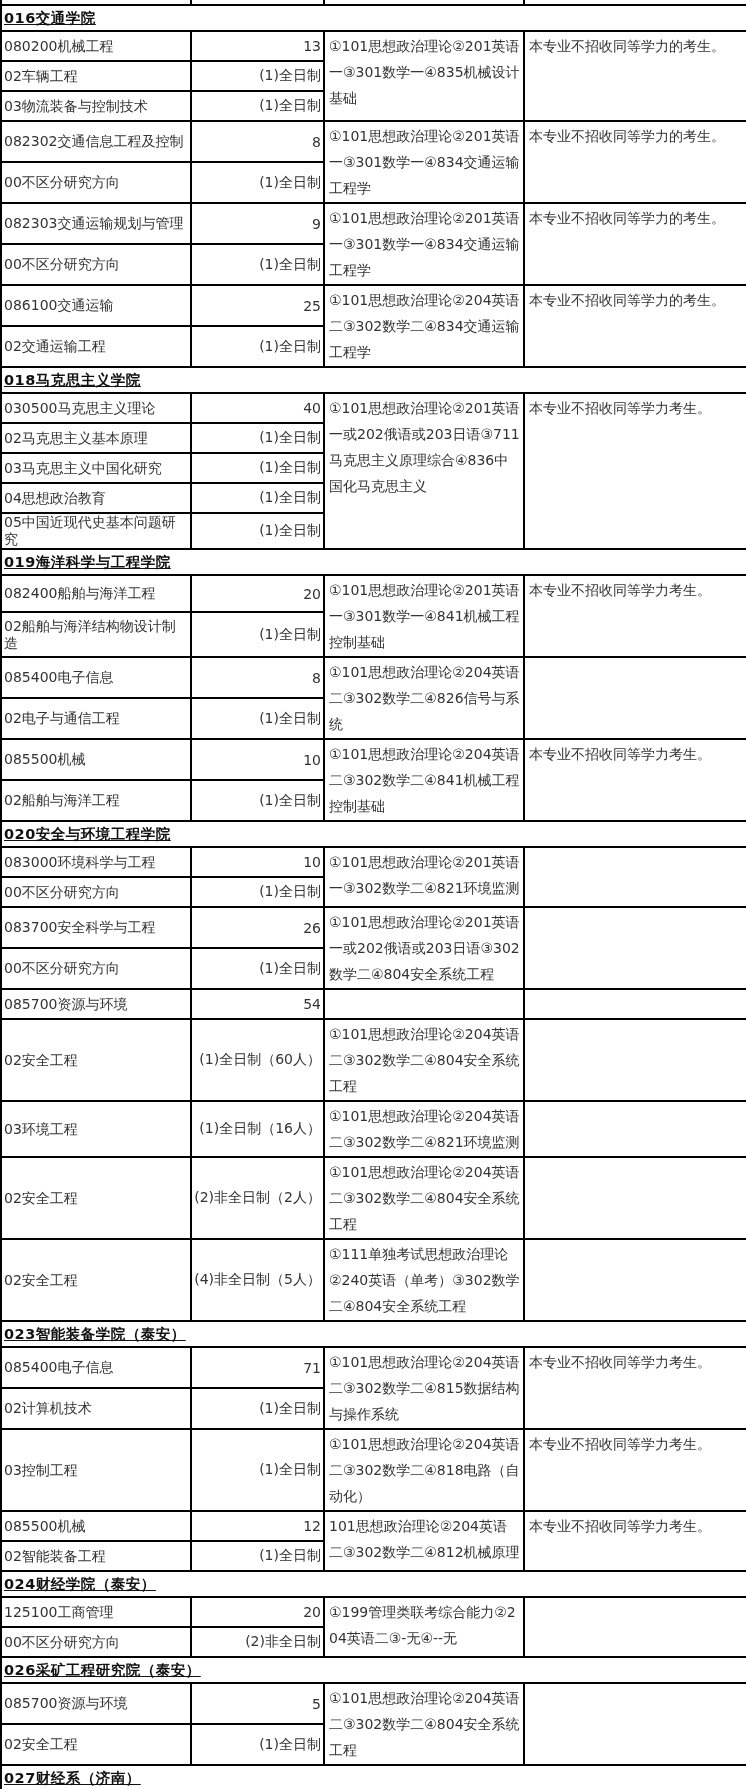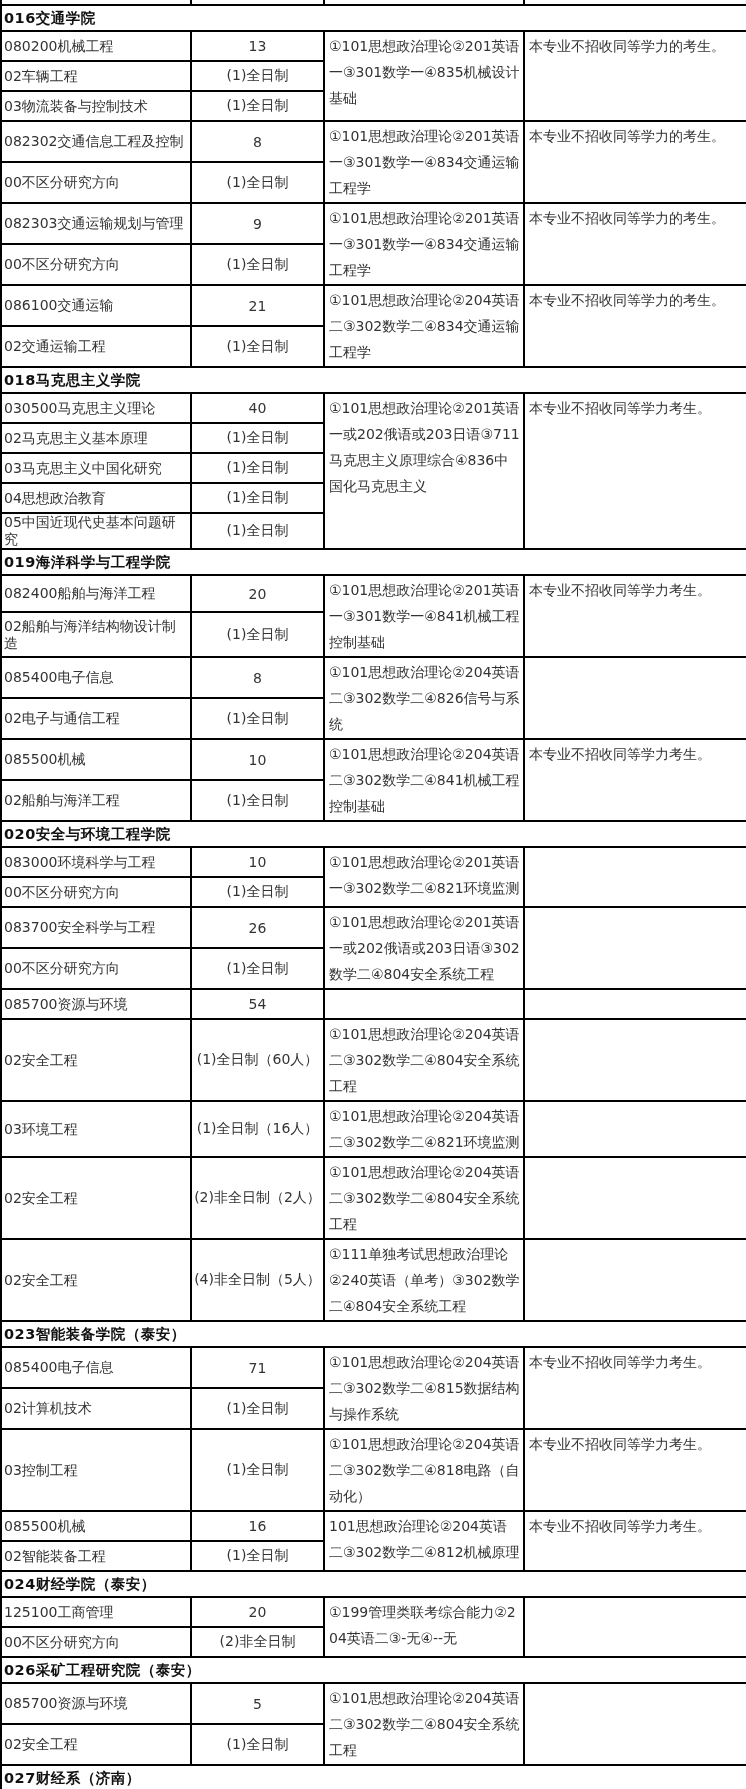--- a/index.html
+++ b/index.html
@@ -29,32 +29,33 @@
     height: 4px;
     padding: 0;
   }
   tr.section-header-row td {
     height: 22px;
     font-weight: bold;
     color: #111111;
     padding: 1px 2px 1px 2px;
     font-size: 14.5px;
     letter-spacing: 0.5px;
+    text-decoration: underline;
   }
   td.c-major {
     height: 28px;
     vertical-align: middle;
     padding: 0 2px 0 2px;
     line-height: 17px;
     border-radius: 9px;
   }
   td.c-enroll {
     height: 28px;
     vertical-align: middle;
-    text-align: center;
+    text-align: right;
     padding: 0 2px;
   }
   td.c-exam, td.c-remark {
     vertical-align: top;
     padding: 1px 3px 1px 4px;
     line-height: 26px;
     word-break: break-all;
     margin-left: 15px;
   }
 </style>
@@ -107,21 +108,21 @@
         <td class="c-enroll" data-name="enrollment-cell">9</td>
         <td class="c-exam" data-name="exam-subjects-cell" rowspan="2">①101思想政治理论②201英语一③301数学一④834交通运输工程学</td>
         <td class="c-remark" data-name="remarks-cell" rowspan="2">本专业不招收同等学力的考生。</td>
       </tr>
       <tr data-name="table-row">
         <td class="c-major" data-name="major-cell">00不区分研究方向</td>
         <td class="c-enroll" data-name="enrollment-cell">(1)全日制</td>
       </tr>
       <tr data-name="table-row">
         <td class="c-major" data-name="major-cell">086100交通运输</td>
-        <td class="c-enroll" data-name="enrollment-cell">21</td>
+        <td class="c-enroll" data-name="enrollment-cell">25</td>
         <td class="c-exam" data-name="exam-subjects-cell" rowspan="2">①101思想政治理论②204英语二③302数学二④834交通运输工程学</td>
         <td class="c-remark" data-name="remarks-cell" rowspan="2">本专业不招收同等学力的考生。</td>
       </tr>
       <tr data-name="table-row">
         <td class="c-major" data-name="major-cell">02交通运输工程</td>
         <td class="c-enroll" data-name="enrollment-cell">(1)全日制</td>
       </tr>
       <tr class="section-header-row" data-name="college-section-row">
         <td data-name="college-section-header" colspan="4">018马克思主义学院</td>
       </tr>
@@ -247,21 +248,21 @@
         <td class="c-enroll" data-name="enrollment-cell">(1)全日制</td>
       </tr>
       <tr data-name="table-row">
         <td class="c-major" data-name="major-cell">03控制工程</td>
         <td class="c-enroll" data-name="enrollment-cell">(1)全日制</td>
         <td class="c-exam" data-name="exam-subjects-cell">①101思想政治理论②204英语二③302数学二④818电路（自动化）</td>
         <td class="c-remark" data-name="remarks-cell">本专业不招收同等学力考生。</td>
       </tr>
       <tr data-name="table-row">
         <td class="c-major" data-name="major-cell">085500机械</td>
-        <td class="c-enroll" data-name="enrollment-cell">16</td>
+        <td class="c-enroll" data-name="enrollment-cell">12</td>
         <td class="c-exam" data-name="exam-subjects-cell" rowspan="2">101思想政治理论②204英语二③302数学二④812机械原理</td>
         <td class="c-remark" data-name="remarks-cell" rowspan="2">本专业不招收同等学力考生。</td>
       </tr>
       <tr data-name="table-row">
         <td class="c-major" data-name="major-cell">02智能装备工程</td>
         <td class="c-enroll" data-name="enrollment-cell">(1)全日制</td>
       </tr>
       <tr class="section-header-row" data-name="college-section-row">
         <td data-name="college-section-header" colspan="4">024财经学院（泰安）</td>
       </tr>

